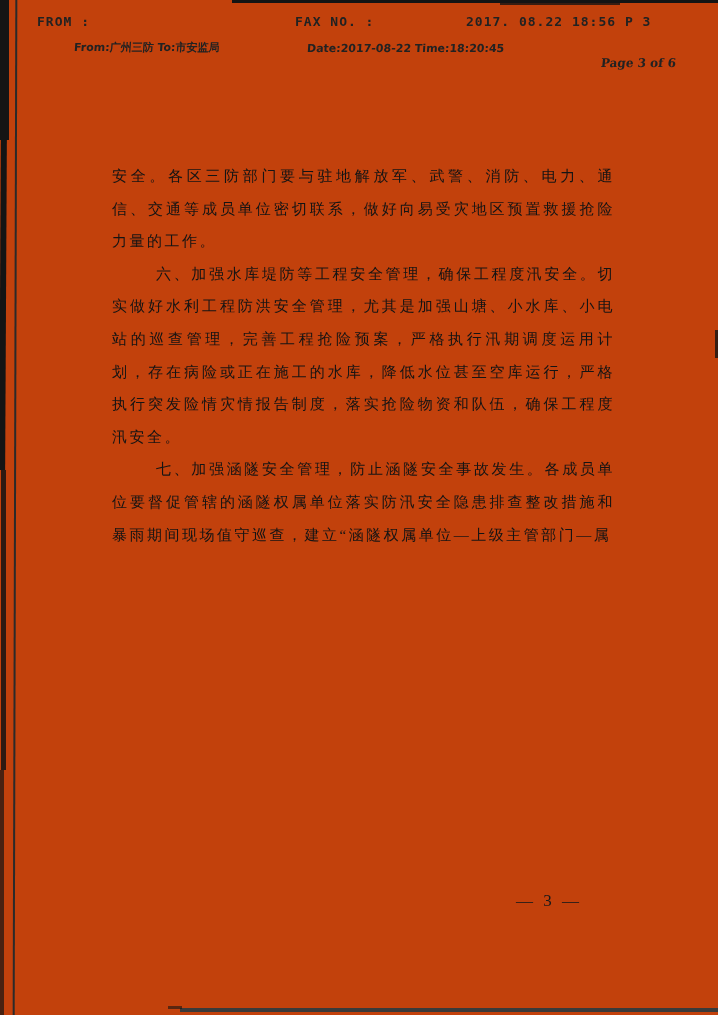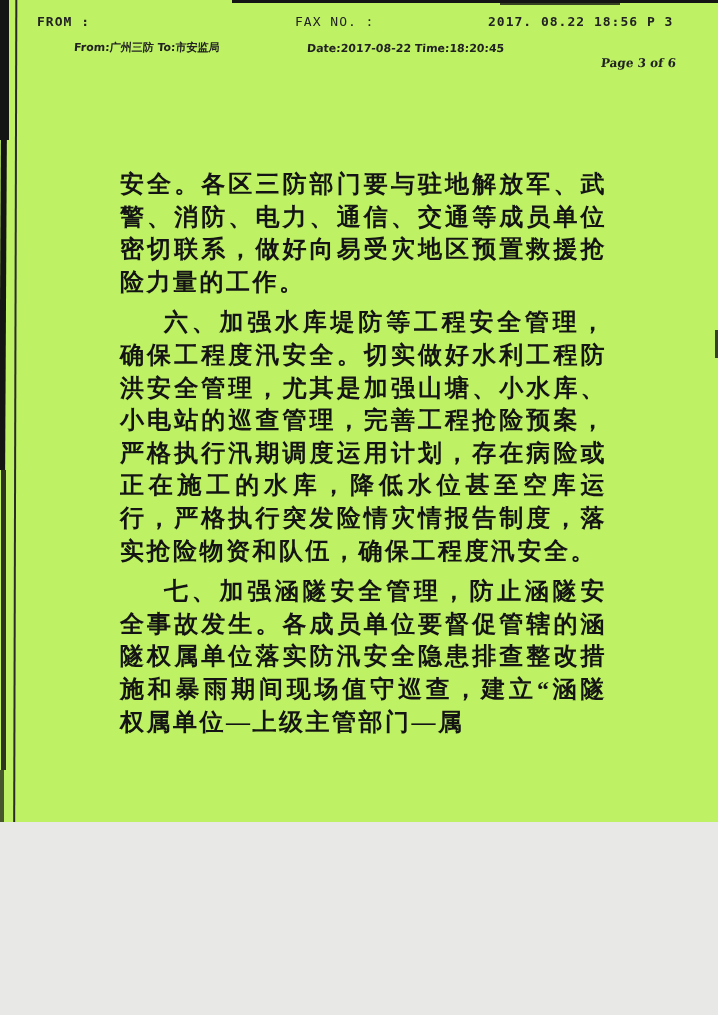--- a/index.html
+++ b/index.html
@@ -3,42 +3,42 @@
 <meta charset="utf-8">
 <style>
   html, body { margin: 0; padding: 0; }
   body {
     width: 718px; height: 1015px;
     background: #e8e8e6;
     font-family: "Liberation Serif", "DejaVu Serif", serif;
   }
   .page {
     position: relative;
-    width: 718px; height: 822px;
-    background: #bef264;
+    width: 718px; height: 1015px;
+    background: #c2410c;
     overflow: hidden;
   }
   
   .fax-header span { position: absolute; color: #222; white-space: nowrap; }
   .fh-from   { left: 37px;  top: 14px; font-family: "DejaVu Sans Mono", monospace; font-size: 13px; font-weight: bold; letter-spacing: 1px; }
-  .fh-faxno  { left: 295px; top: 14px; font-family: "DejaVu Sans Mono", monospace; font-size: 13px; font-weight: normal; letter-spacing: 1px; }
-  .fh-stamp  { left: 488px; top: 14px; font-family: "DejaVu Sans Mono", monospace; font-size: 13px; font-weight: bold; letter-spacing: 1px; }
+  .fh-faxno  { left: 295px; top: 14px; font-family: "DejaVu Sans Mono", monospace; font-size: 13px; font-weight: bold; letter-spacing: 1px; }
+  .fh-stamp  { left: 466px; top: 14px; font-family: "DejaVu Sans Mono", monospace; font-size: 13px; font-weight: bold; letter-spacing: 1px; }
   .fh-route  { left: 74px;  top: 40px; font-family: "DejaVu Sans", sans-serif; font-size: 11px; font-weight: bold; transform: skewX(-4deg); }
   .fh-date   { left: 307px; top: 42px; font-family: "DejaVu Sans", sans-serif; font-size: 11px; font-weight: bold; transform: skewX(-4deg); }
   .fh-page   { left: 601px; top: 56px; font-family: "DejaVu Serif", serif; font-size: 12px; font-weight: bold; transform: skewX(-6deg); }
   
   .doc-body {
     position: absolute;
     left: 112px; top: 160px; width: 503px;
     color: #141414;
   }
   .para {
-    margin: 8px;
-    font-size: 24px;
-    font-weight: 700;
+    margin: 0;
+    font-size: 15px;
+    font-weight: 400;
     line-height: 32.6px;
     letter-spacing: 2.5px;
     text-align: justify;
     text-justify: inter-character;
     text-align-last: left;
   }
   .para.indent { text-indent: 44px; }
   .page-number {
     position: absolute;
     left: 516px; top: 891px;

